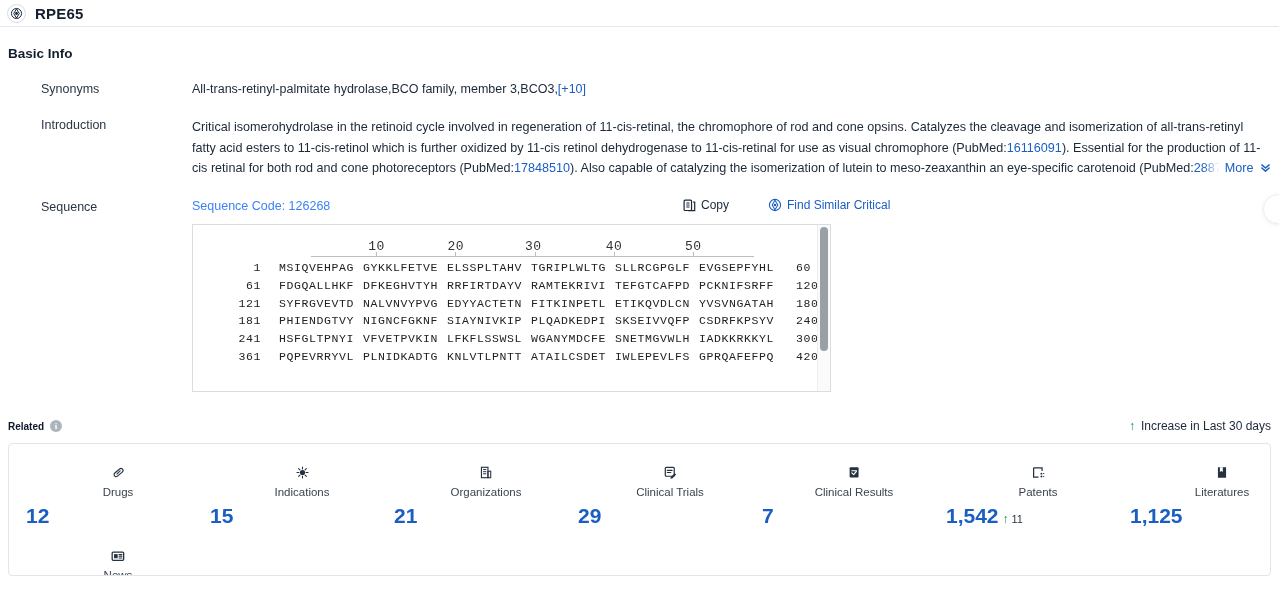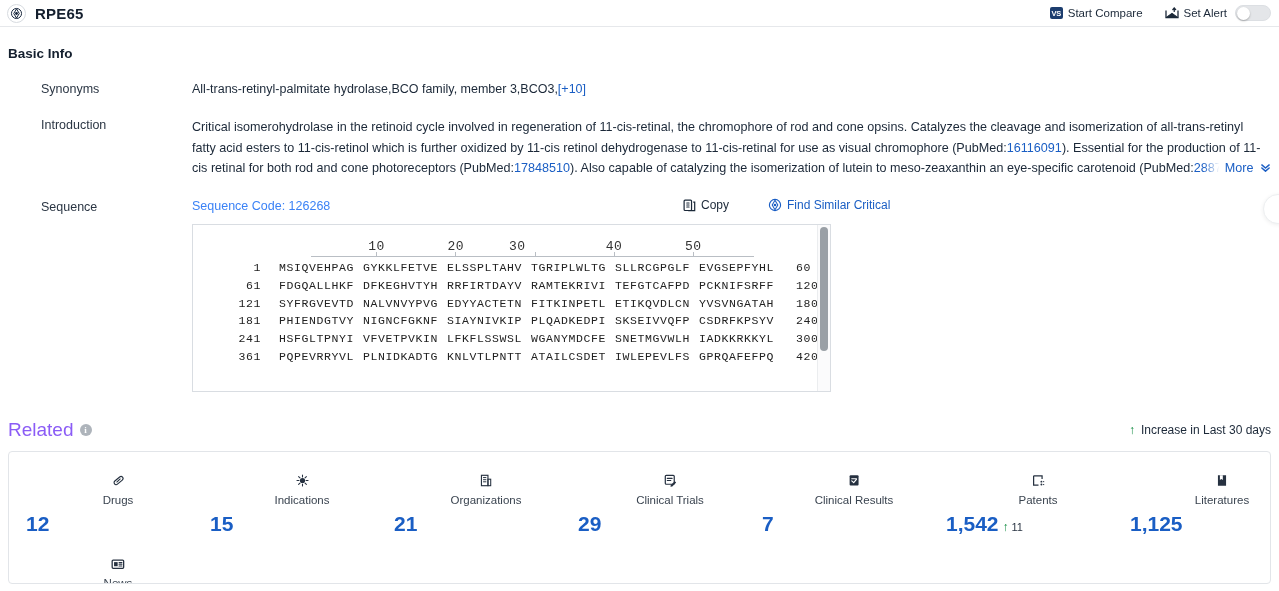--- a/index.html
+++ b/index.html
@@ -240,23 +240,23 @@
     background: #9aa0a6;
   }
 
   
   .related-head {
     display: flex;
     align-items: center;
     margin-top: 27px;
   }
   .related-title {
-    font-size: 19px;
-    font-weight: normal;
-    color: #8b5cf6;
+    font-size: 10px;
+    font-weight: bold;
+    color: #0f172a;
   }
   .info-dot {
     width: 12px; height: 12px;
     border-radius: 50%;
     background: #aeb4bb;
     color: #fff;
     font-size: 9px;
     font-weight: bold;
     display: flex; align-items: center; justify-content: center;
     margin-left: 6px;
@@ -336,39 +336,20 @@
 <div class="header">
   <div class="logo-circle">
     <svg width="13" height="13" viewBox="0 0 16 16" aria-hidden="true">
       <circle cx="8" cy="8" r="6.2" fill="none" stroke="#15233a" stroke-width="1.2"></circle>
       <path d="M8 2.4 L11.4 8 L8 13.6 L4.6 8 Z" fill="none" stroke="#15233a" stroke-width="1.2"></path>
       <circle cx="8" cy="8" r="1.7" fill="#15233a"></circle>
     </svg>
   </div>
   <div class="app-title">RPE65</div>
 
-  <div class="header-right">
-    <div class="hdr-action">
-      <span class="vs-badge">VS</span>
-      <span>Start Compare</span>
-    </div>
-    <div class="hdr-action">
-      <span>
-        <svg class="icon-svg" width="14" height="12" viewBox="0 0 16 14" aria-hidden="true">
-          <path d="M1 4.2 L1 12.4 L15 12.4 L15 4.2" fill="none" stroke="#1b2838" stroke-width="1.5"></path>
-          <path d="M1 12.4 L8 7.4 L15 12.4" fill="#1b2838" stroke="#1b2838" stroke-width="1.2" stroke-linejoin="round"></path>
-          <path d="M10.6 5.2 L10.6 1.2 M10.6 1.2 L8.9 3 M10.6 1.2 L12.3 3" fill="none" stroke="#1b2838" stroke-width="1.5" stroke-linecap="round"></path>
-        </svg>
-      </span>
-      <span>Set Alert</span>
-      <span class="toggle">
-          <span class="knob"></span>
-        </span>
-    </div>
-  </div>
 </div>
 
 <div class="content">
 
   <div class="float-btn"></div>
 
   <div class="section-title">Basic Info</div>
 
   <div class="row">
     <div class="row-label">Synonyms</div>
@@ -427,21 +408,21 @@
       </div>
 
       <div class="seq-box">
         <div class="seq-inner">
           <div class="ruler">
             <div class="tick-line"></div>
           <div class="tick-label" style="left: 57.18px;">10</div>
               <div class="tick-mark" style="left: 65.18px;"></div>
               <div class="tick-label" style="left: 136.38px;">20</div>
               <div class="tick-mark" style="left: 144.38px;"></div>
-              <div class="tick-label" style="left: 198px;">30</div>
+              <div class="tick-label" style="left: 214px;">30</div>
               <div class="tick-mark" style="left: 223.58px;"></div>
               <div class="tick-label" style="left: 294.78px;">40</div>
               <div class="tick-mark" style="left: 302.78px;"></div>
               <div class="tick-label" style="left: 373.98px;">50</div>
               <div class="tick-mark" style="left: 381.98px;"></div>
             </div>
           <div id="seq-rows">
               <div class="seq-row">
                 <span class="seq-start">1</span>
                 <span class="seq-chunks">

